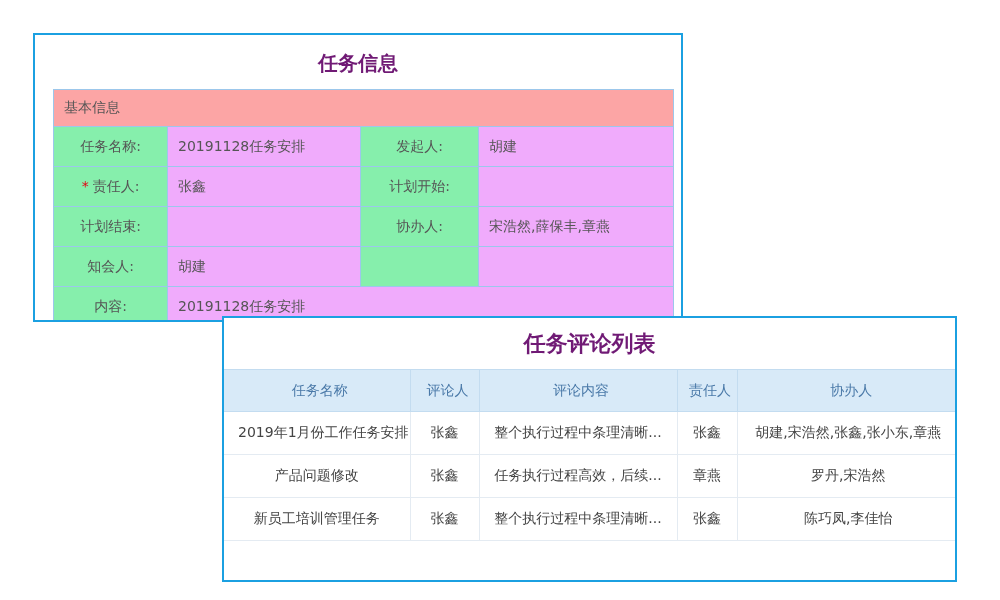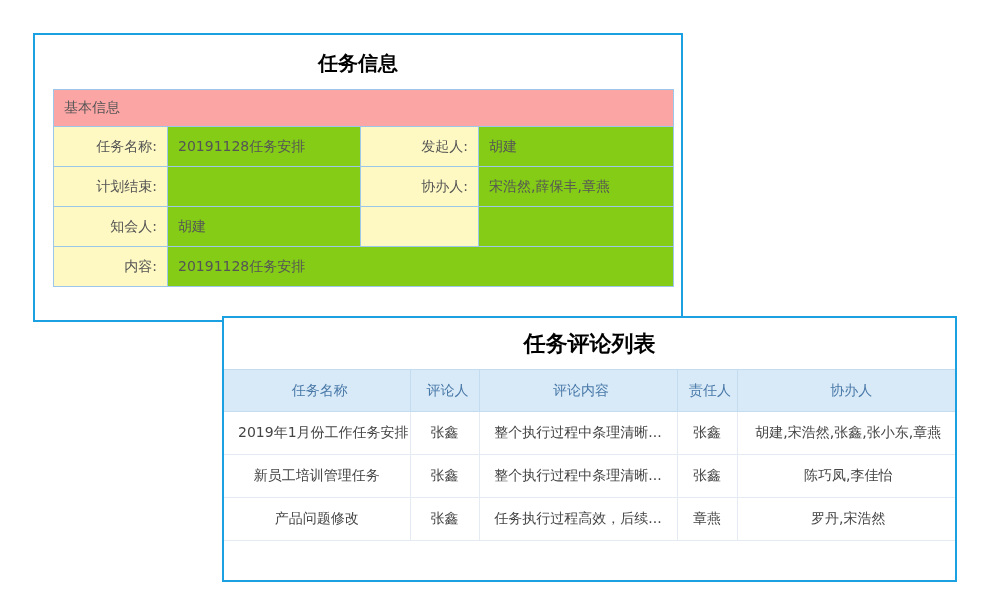--- a/index.html
+++ b/index.html
@@ -8,38 +8,38 @@
     font-family:"DejaVu Sans","Liberation Sans",sans-serif; overflow:hidden;
   }
   .panel {
     position:absolute; background:#ffffff; border:2px solid #1ba0e1;
     box-sizing:border-box; overflow:hidden;
   }
   #task-info-panel { left:33px; top:33px; width:650px; height:289px; z-index:1; }
   #comment-panel   { left:222px; top:316px; width:735px; height:266px; z-index:2; }
 
   .panel-title {
-    text-align:center; font-weight:bold; color:#000000;
+    text-align:center; font-weight:bold; color:#701a75;
   }
   #task-info-panel .panel-title { font-size:20px; margin:14px 0 12px 0; line-height:28px; }
   #comment-panel   .panel-title { font-size:22px; margin:11px 0 10px 0; line-height:30px; }
 
   
   .form-table {
     border-collapse:collapse; table-layout:fixed;
     margin-left:18px; width:620px;
   }
   .form-table td {
     border:1px solid #9cc7eb; font-size:14px; color:#555;
     padding:0 10px; box-sizing:border-box; height:40px;
     overflow:hidden; white-space:nowrap;
   }
   .form-table .section-cell { background:#fca5a5; text-align:left; height:37px; }
-  .form-table .label-cell  { background:#fef9c3; text-align:right; }
-  .form-table .value-cell  { background:#84cc16; text-align:left; }
+  .form-table .label-cell  { background:#86efac; text-align:center; }
+  .form-table .value-cell  { background:#f0abfc; text-align:left; }
   .required-star { color:#e60012; margin-right:4px; font-size:14px; }
 
   
   .comment-table { border-collapse:collapse; table-layout:fixed; width:735px; }
   .comment-table th {
     background:#d8eaf8; color:#4a79a8; font-weight:normal; font-size:14px;
     height:42px; border:1px solid #c3dcf0; text-align:center;
     overflow:hidden; white-space:nowrap; box-sizing:border-box;padding-left:7px;
   }
   .comment-table td {
@@ -65,20 +65,26 @@
       </colgroup>
     <tbody>
         <tr>
       <td class="section-cell" colspan="4">基本信息</td>
     </tr>
     <tr>
       <td class="label-cell">任务名称:</td>
       <td class="value-cell">20191128任务安排</td>
       <td class="label-cell">发起人:</td>
       <td class="value-cell">胡建</td>
+    </tr>
+    <tr>
+      <td class="label-cell"><span class="required-star">*</span><span>责任人:</span></td>
+      <td class="value-cell">张鑫</td>
+      <td class="label-cell">计划开始:</td>
+      <td class="value-cell"></td>
     </tr>
     <tr>
       <td class="label-cell">计划结束:</td>
       <td class="value-cell"></td>
       <td class="label-cell">协办人:</td>
       <td class="value-cell">宋浩然,薛保丰,章燕</td>
     </tr>
     <tr>
       <td class="label-cell">知会人:</td>
       <td class="value-cell">胡建</td>
@@ -114,28 +120,28 @@
     </thead>
     <tbody>
       <tr>
         <td class="link">2019年1月份工作任务安排</td>
         <td class="link">张鑫</td>
         <td>整个执行过程中条理清晰...</td>
         <td class="link">张鑫</td>
         <td>胡建,宋浩然,张鑫,张小东,章燕</td>
       </tr>
       <tr>
+        <td class="link">产品问题修改</td>
+        <td class="link">张鑫</td>
+        <td>任务执行过程高效，后续...</td>
+        <td class="link">章燕</td>
+        <td>罗丹,宋浩然</td>
+      </tr>
+      <tr>
         <td class="link">新员工培训管理任务</td>
         <td class="link">张鑫</td>
         <td>整个执行过程中条理清晰...</td>
         <td class="link">张鑫</td>
         <td>陈巧凤,李佳怡</td>
       </tr>
-      <tr>
-        <td class="link">产品问题修改</td>
-        <td class="link">张鑫</td>
-        <td>任务执行过程高效，后续...</td>
-        <td class="link">章燕</td>
-        <td>罗丹,宋浩然</td>
-      </tr>
     </tbody>
   </table>
 </div>
 
 </body></html>

